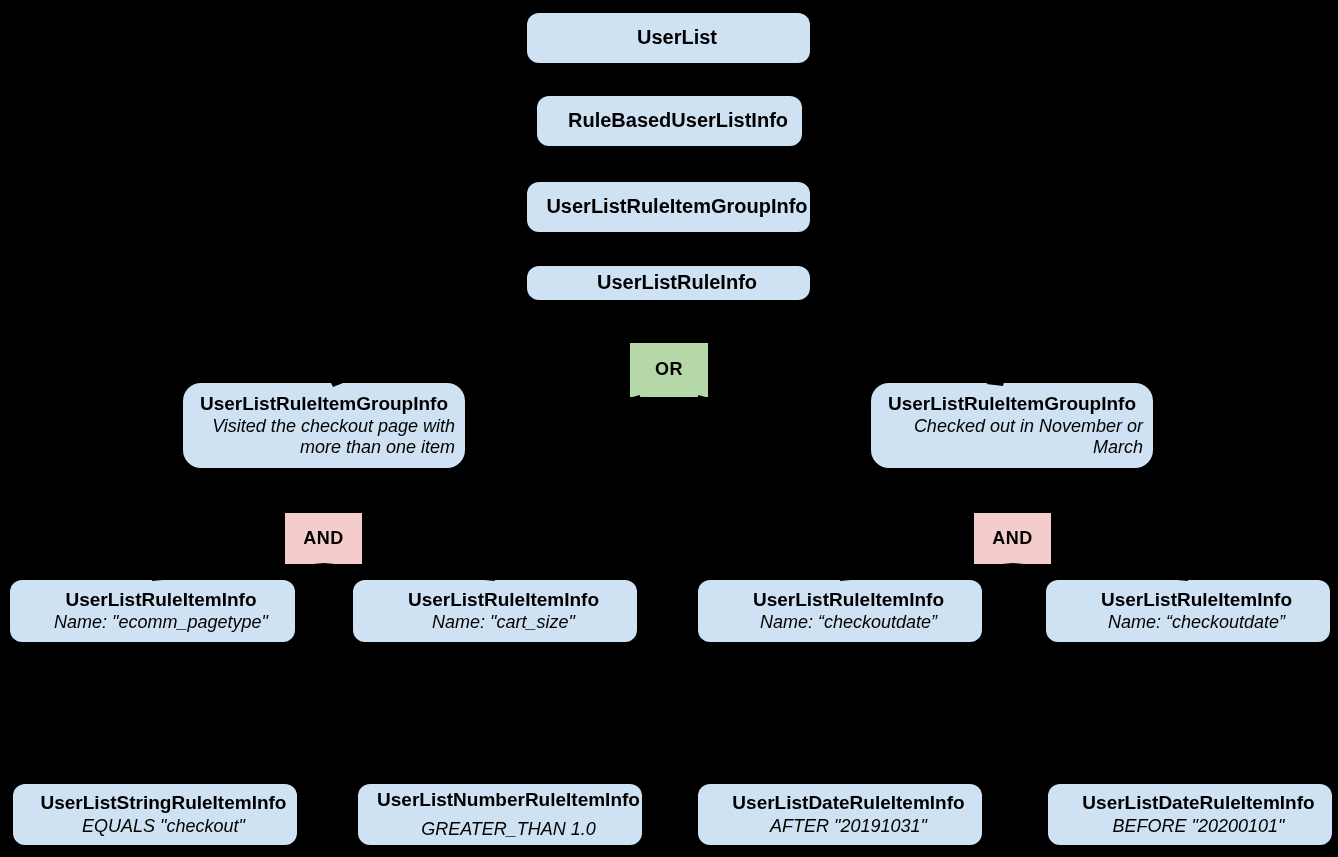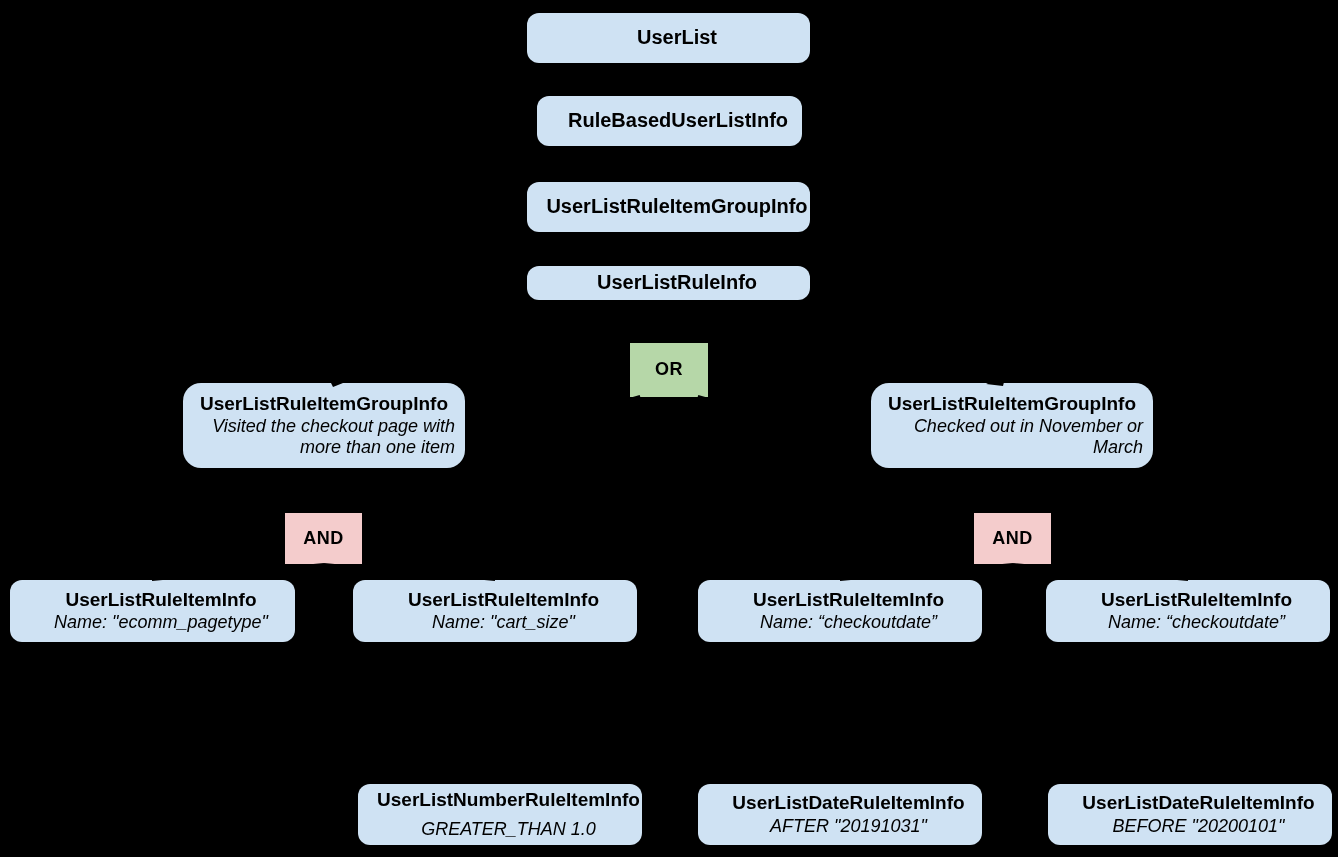--- a/index.html
+++ b/index.html
@@ -129,20 +129,24 @@
   <div class="node node-blue" style="left:698px; top:580px; width:284px; height:62px;">
     <span class="title">UserListRuleItemInfo</span>
     <span class="desc">Name: “checkoutdate”</span>
   </div>
 
   <div class="node node-blue" style="left:1046px; top:580px; width:284px; height:62px;">
     <span class="title">UserListRuleItemInfo</span>
     <span class="desc">Name: “checkoutdate”</span>
   </div>
 
+  <div class="node node-blue" style="left:13px; top:784px; width:284px; height:61px;">
+    <span class="title">UserListStringRuleItemInfo</span>
+    <span class="desc">EQUALS "checkout"</span>
+  </div>
 
   <div class="node node-blue" style="left:358px; top:784px; width:284px; height:61px;gap:6px;">
     <span class="title">UserListNumberRuleItemInfo</span>
     <span class="desc">GREATER_THAN 1.0</span>
   </div>
 
   <div class="node node-blue" style="left:698px; top:784px; width:284px; height:61px;">
     <span class="title">UserListDateRuleItemInfo</span>
     <span class="desc">AFTER "20191031"</span>
   </div>

